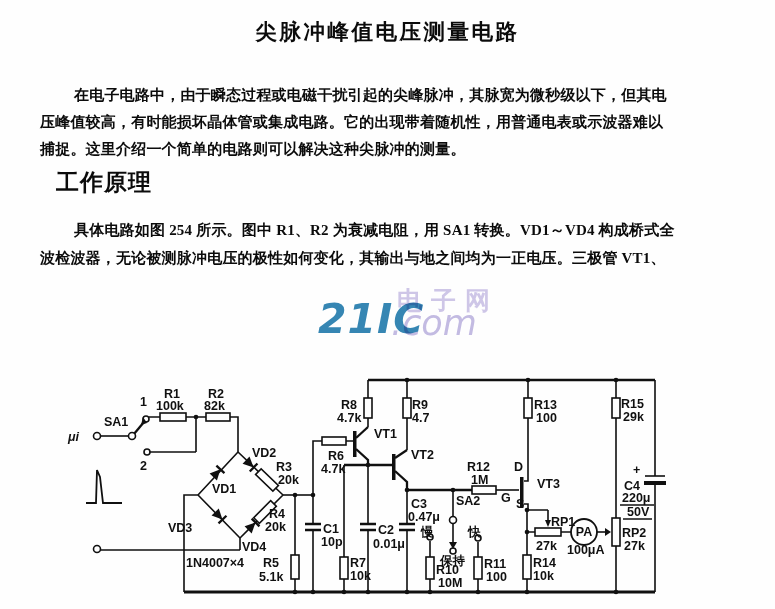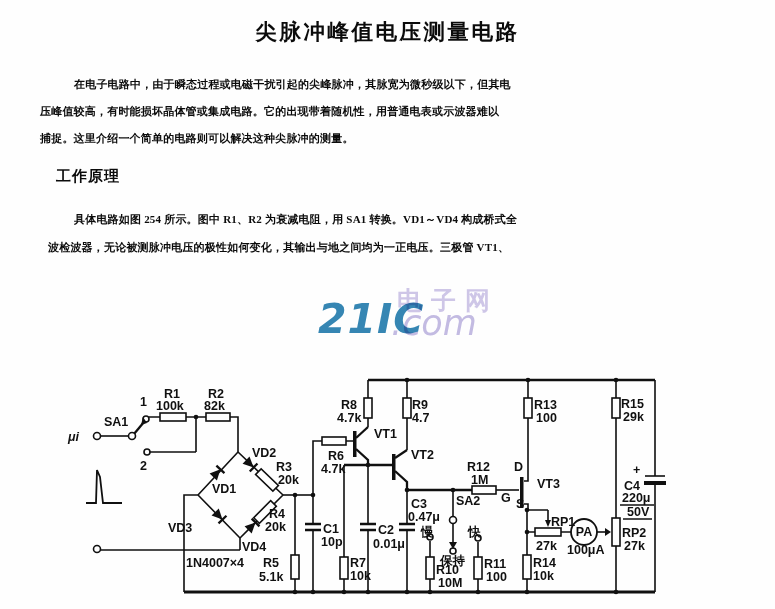--- a/index.html
+++ b/index.html
@@ -1,22 +1,22 @@
 <!DOCTYPE html>
 <html><head>
 <meta charset="utf-8">
 <style>
   html,body{margin:0;padding:0;background:#e8e8e8;}
   #page{position:relative;width:775px;height:609px;background:#fefefe;overflow:hidden;
         font-family:"Liberation Serif", serif;color:#0b0b0b;}
-  .tline{position:absolute;white-space:nowrap;font-size:11px;font-weight:600;
-         letter-spacing:.2px;line-height:20px;}
+  .tline{position:absolute;white-space:nowrap;font-size:15px;font-weight:600;
+         letter-spacing:.2px;line-height:20px;margin-top:11px;}
   #title{position:absolute;left:0;right:0;top:17px;text-align:center;
          font-size:21.5px;font-weight:800;letter-spacing:2.5px;}
-  #heading{position:absolute;left:56px;top:167px;font-size:15px;font-weight:800;letter-spacing:1px;}
+  #heading{position:absolute;left:56px;top:167px;font-size:23px;font-weight:800;letter-spacing:1px;}
   .wm{position:absolute;mix-blend-mode:multiply;pointer-events:none;
       font-family:"DejaVu Sans", sans-serif;}
   #wm-brand{left:318px;top:295px;font-size:41px;font-weight:800;font-style:italic;
             color:#0369a1;opacity:.8;letter-spacing:1px;}
   #wm-suffix{left:391px;top:303px;font-size:35px;font-weight:400;font-style:italic;
              color:#b5abdc;opacity:.8;}
   #wm-cn{left:397px;top:284px;font-size:25px;font-weight:700;color:#c3b9e3;opacity:.8;
          letter-spacing:9px;}
   svg{position:absolute;left:0;top:0;}
   svg text{font-family:"Liberation Sans", sans-serif;font-weight:700;font-size:12.5px;fill:#101010;}
@@ -37,21 +37,21 @@
 
   <div id="title">尖脉冲峰值电压测量电路</div>
 
   <div class="tline" style="left:74px;top:74px">在电子电路中，由于瞬态过程或电磁干扰引起的尖峰脉冲，其脉宽为微秒级以下，但其电</div>
   <div class="tline" style="left:40px;top:101px">压峰值较高，有时能损坏晶体管或集成电路。它的出现带着随机性，用普通电表或示波器难以</div>
   <div class="tline" style="left:40px;top:128px">捕捉。这里介绍一个简单的电路则可以解决这种尖脉冲的测量。</div>
 
   <div id="heading">工作原理</div>
 
   <div class="tline" style="left:74px;top:209px">具体电路如图 254 所示。图中 R1、R2 为衰减电阻，用 SA1 转换。VD1～VD4 构成桥式全</div>
-  <div class="tline" style="left:48px;top:237px">波检波器，无论被测脉冲电压的极性如何变化，其输出与地之间均为一正电压。三极管 VT1、</div>
+  <div class="tline" style="left:40px;top:237px">波检波器，无论被测脉冲电压的极性如何变化，其输出与地之间均为一正电压。三极管 VT1、</div>
 
   <div class="wm" id="wm-cn">电子网</div>
   <div class="wm" id="wm-brand">21IC</div>
   <div class="wm" id="wm-suffix">.com</div>
 
   <svg width="775" height="609" viewBox="0 0 775 609">
 
     <g>
       <path class="w" d="M101 436 H128"></path>
       <path class="w2" d="M134 434 L144 422"></path>

